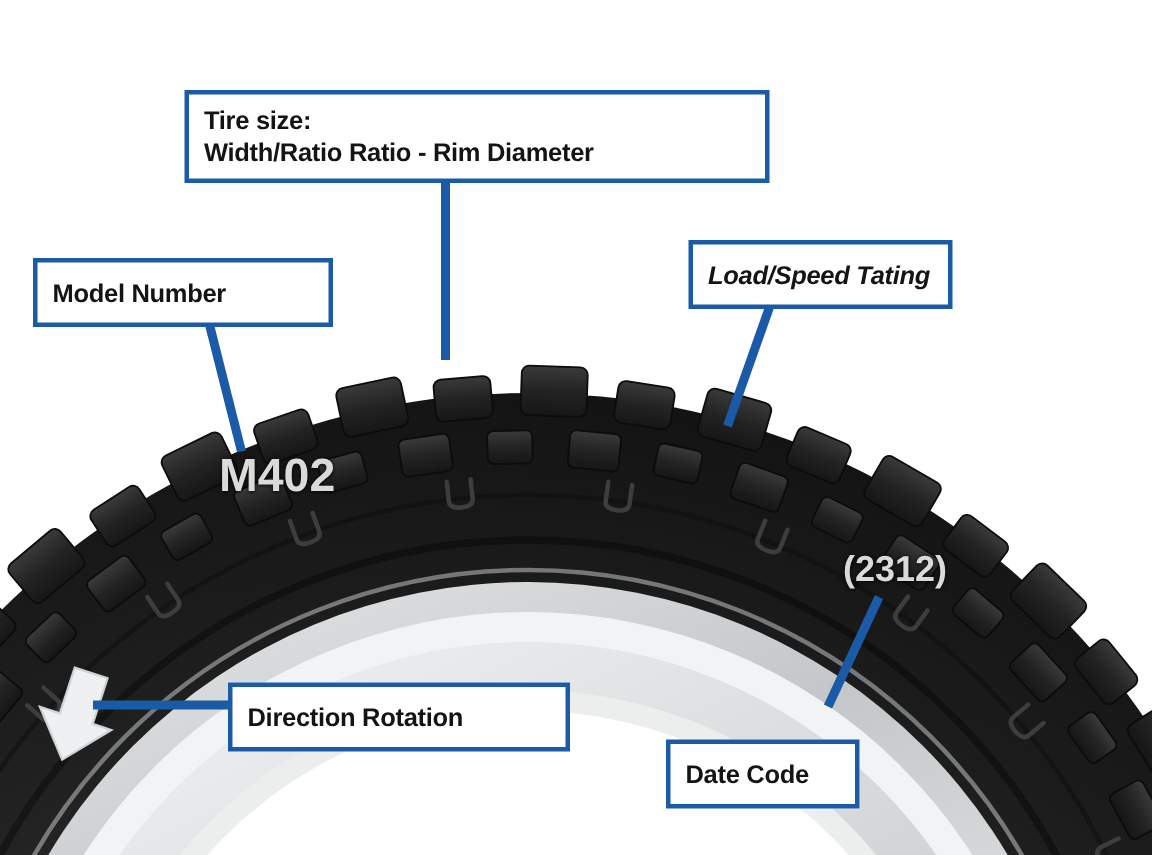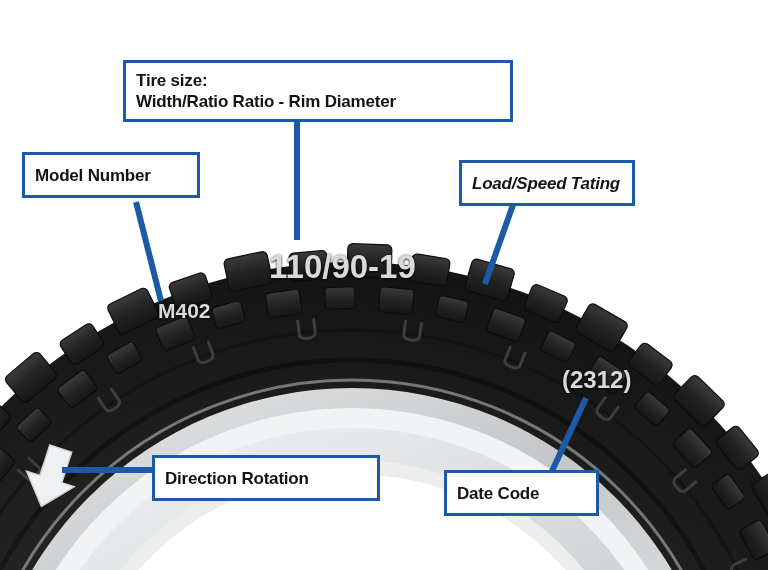--- a/index.html
+++ b/index.html
@@ -30,37 +30,37 @@
   }
   .callout .ln{
     font-weight:bold;
     color:#141414;
     font-size:17px;
     line-height:21px;
     white-space:nowrap;
     letter-spacing:-0.2px;
   }
   .c-tire-size{left:123px;top:60px;width:390px;height:62px;}
-  .c-model{left:22px;top:152px;width:178px;height:42px;}
+  .c-model{left:22px;top:172px;width:200px;height:42px;}
   .c-load{left:459px;top:160px;width:176px;height:42px;font-style:italic;}
   .c-direction{left:152px;top:455px;width:228px;height:44px;}
-  .c-date{left:444px;top:470px;width:155px;height:42px;}
+  .c-date{left:444px;top:493px;width:129px;height:42px;}
 
   
   .sw{
     position:absolute;
     color:#d9dbd8;
     font-weight:bold;
     font-family:"Liberation Sans", sans-serif;
     text-shadow:0 1px 2px rgba(0,0,0,.65), 0 0 3px rgba(0,0,0,.45);
     z-index:20;
     white-space:nowrap;
   }
   .sw-size{left:269px;top:248px;font-size:33px;letter-spacing:0px;}
-  .sw-model{left:146px;top:299px;font-size:21px;margin-left:12px;}
+  .sw-model{left:146px;top:299px;font-size:31px;}
   .sw-load{left:459px;top:275px;font-size:31px;}
   .sw-date{left:562px;top:366px;font-size:24px;}
 
   .wm{
     position:absolute;
     color:#fbfbfb;
     font-size:44px;
     font-weight:bold;
     z-index:5;
     pointer-events:none;
@@ -346,21 +346,20 @@
         <line x1="514" y1="202" x2="485" y2="284"></line>
 
         <line x1="552" y1="471" x2="586" y2="398"></line>
 
         <line x1="62" y1="470" x2="153" y2="470"></line>
       </g>
     </g>
   </svg>
   </div>
 
-  <div class="sw sw-size">110/90-19</div>
   <div class="sw sw-model">M402</div>
   <div class="sw sw-date">(2312)</div>
 
   <div class="callout c-tire-size">
     <div class="ln">Tire size:</div>
     <div class="ln">Width/Ratio Ratio -  Rim Diameter</div>
   </div>
 
   <div class="callout c-model">
     <div class="ln">Model Number</div>

